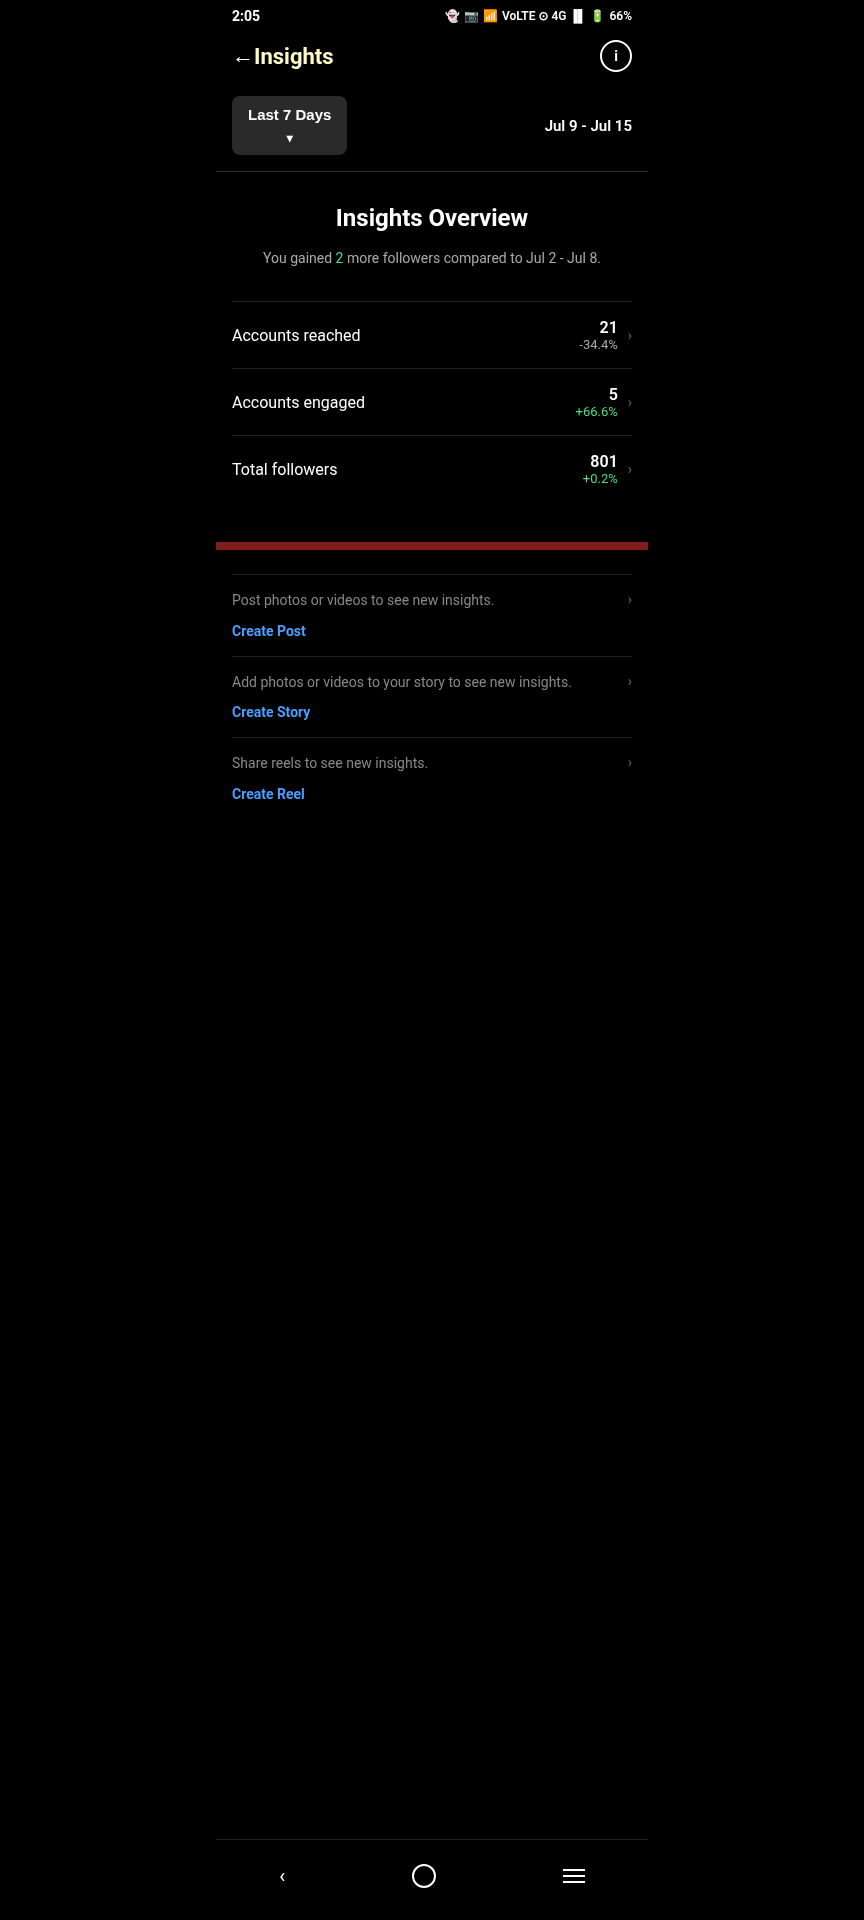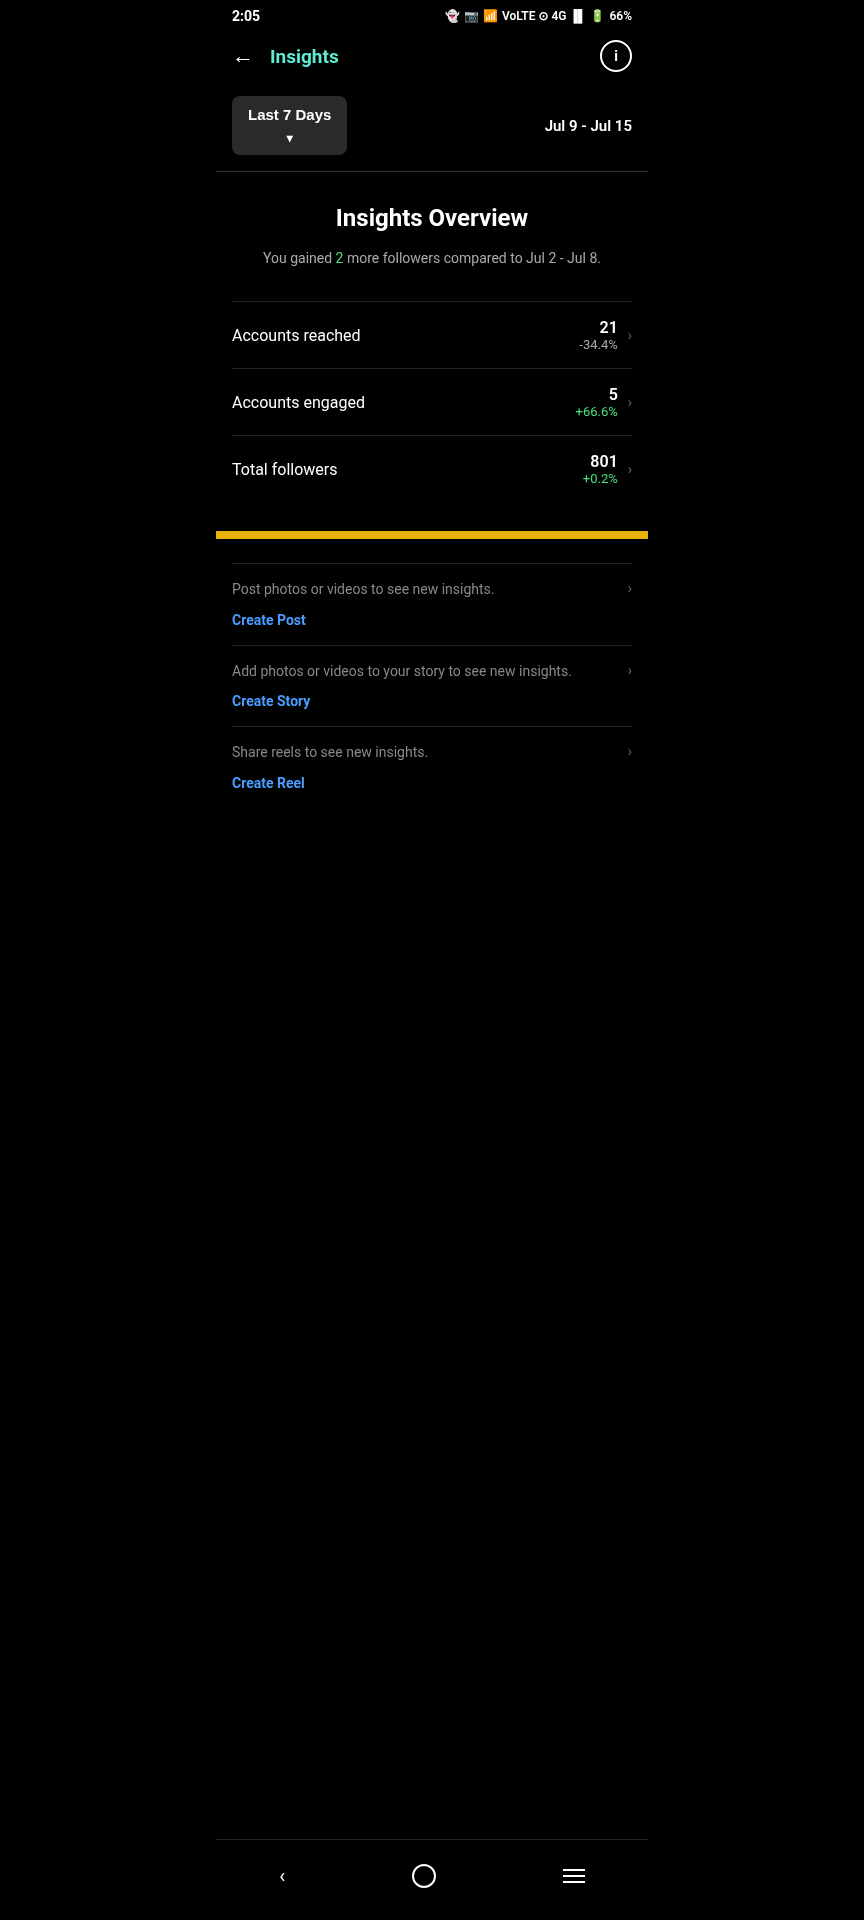--- a/index.html
+++ b/index.html
@@ -51,25 +51,25 @@
       padding: 10px 16px 14px;
     }
 
     .back-arrow {
       font-size: 22px;
       color: #fff;
       cursor: pointer;
     }
 
     .header-title {
-      font-size: 19px;
-      font-weight: 700;
-      color: #5eead4;
+      font-size: 22px;
+      font-weight: 700;
+      color: #fef9c3;
       flex: 1;
-      margin-left: 16px;
+      margin-left: 0;
     }
 
     .info-circle {
       width: 32px;
       height: 32px;
       border: 2px solid #fff;
       border-radius: 50%;
       display: flex;
       align-items: center;
       justify-content: center;
@@ -113,22 +113,22 @@
 
     
     .divider {
       height: 1px;
       background-color: #333;
       margin: 0;
     }
 
     
     .overview-section {
-      padding: 32px 16px 29px;
-      border-bottom: 8px solid #eab308;
+      padding: 32px 16px 40px;
+      border-bottom: 8px solid #7f1d1d;
     }
 
     .overview-title {
       font-size: 24px;
       font-weight: 700;
       text-align: center;
       margin-bottom: 16px;
     }
 
     .overview-subtitle {

